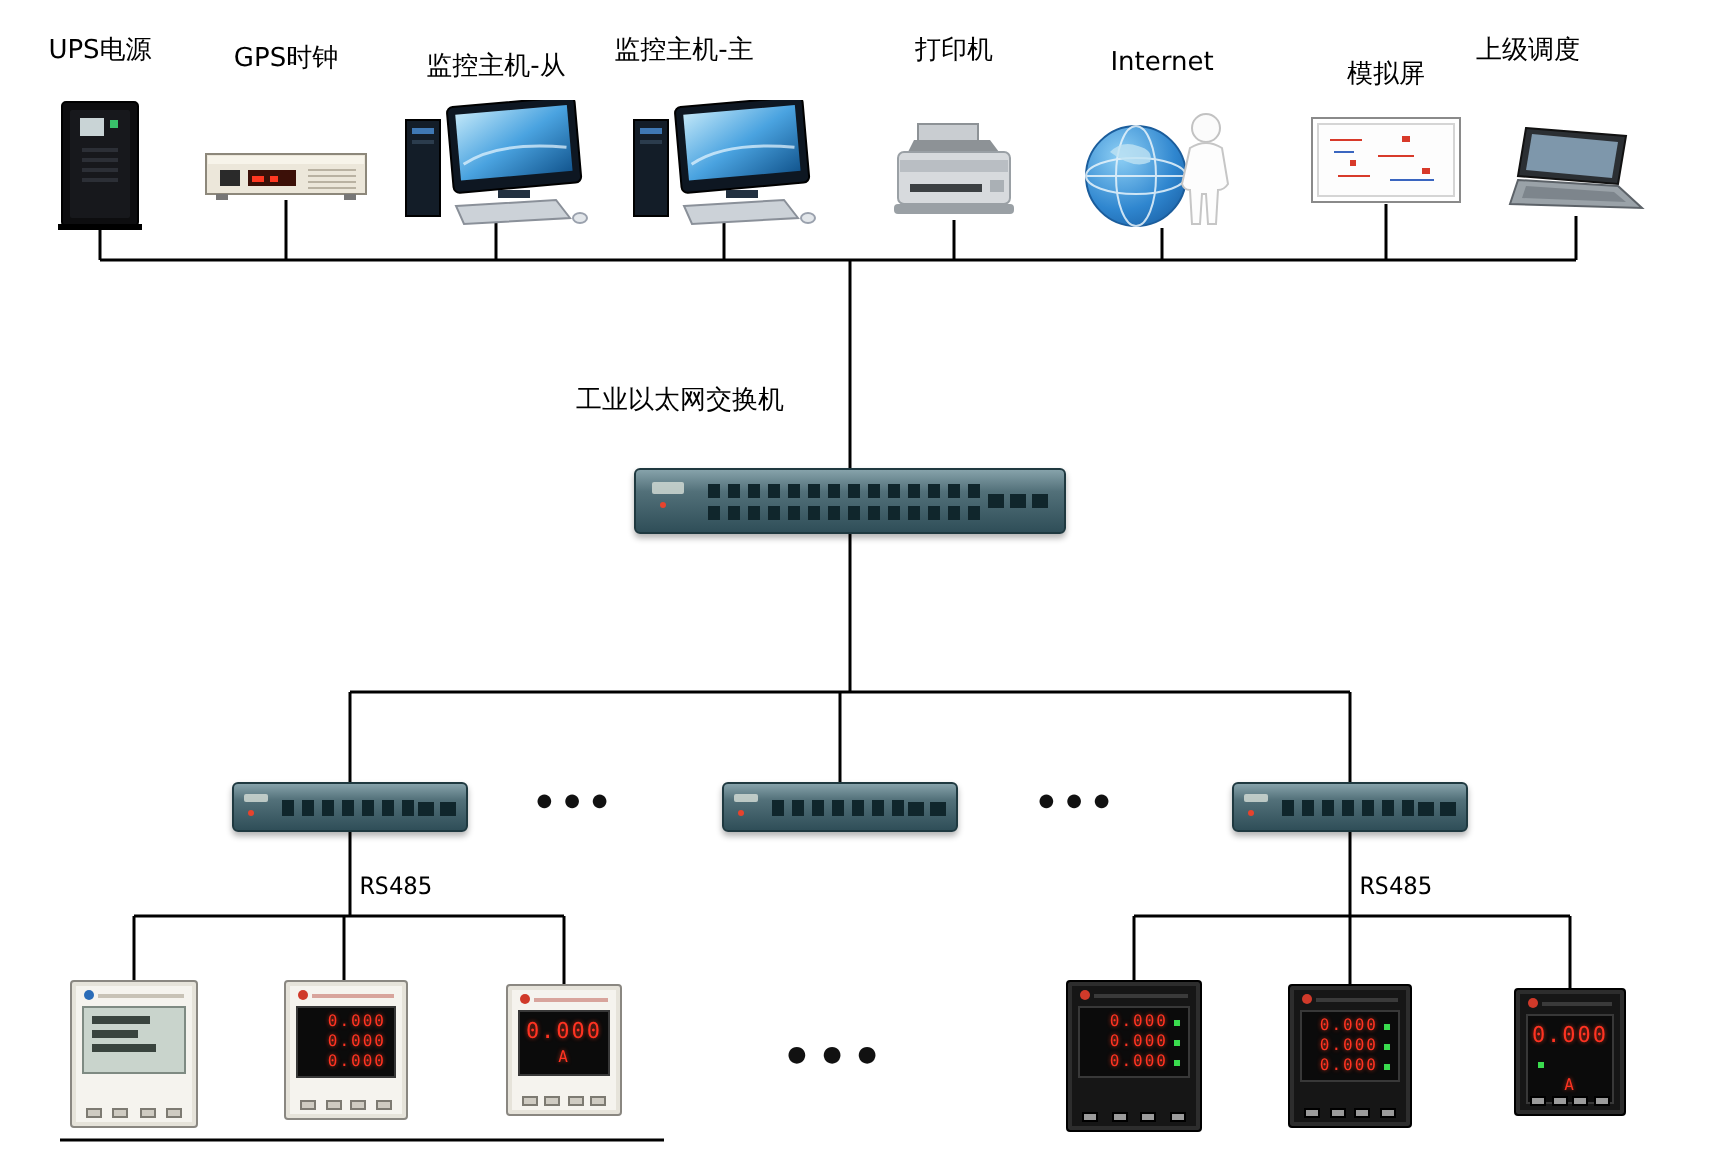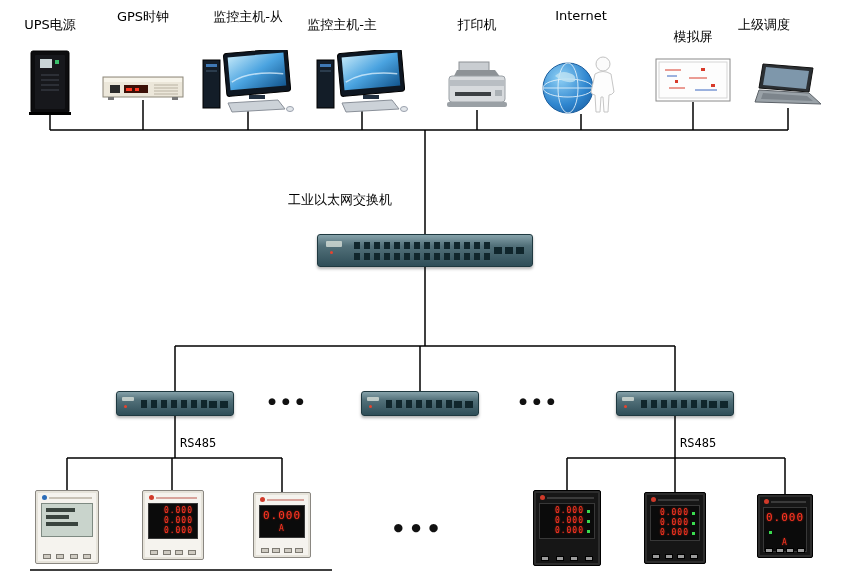--- a/index.html
+++ b/index.html
@@ -89,25 +89,25 @@
     <line x1="282" y1="458" x2="282" y2="494"></line>
     <line x1="675" y1="414" x2="675" y2="458"></line>
     <line x1="567" y1="458" x2="785" y2="458"></line>
     <line x1="567" y1="458" x2="567" y2="492"></line>
     <line x1="675" y1="458" x2="675" y2="494"></line>
     <line x1="785" y1="458" x2="785" y2="496"></line>
     <line x1="30" y1="570" x2="332" y2="570"></line>
   </svg>
 
   <div class="dev-label" style="left:50px;top:16px">UPS电源</div>
-  <div class="dev-label" style="left:143px;top:8px">GPS时钟</div>
-  <div class="dev-label" style="left:248px;top:8px">监控主机-从</div>
+  <div class="dev-label" style="left:143px;top:20px">GPS时钟</div>
+  <div class="dev-label" style="left:248px;top:24px">监控主机-从</div>
   <div class="dev-label" style="left:342px;top:16px">监控主机-主</div>
   <div class="dev-label" style="left:477px;top:16px">打印机</div>
-  <div class="dev-label" style="left:581px;top:8px">Internet</div>
+  <div class="dev-label" style="left:581px;top:24px">Internet</div>
   <div class="dev-label" style="left:693px;top:28px">模拟屏</div>
   <div class="dev-label" style="left:764px;top:16px">上级调度</div>
 
   <div class="dev" style="left:28px;top:50px">
     <svg width="44" height="66" viewBox="0 0 44 66">
       <rect x="3" y="1" width="38" height="62" rx="2" fill="#0d0d0f" stroke="#000"></rect>
       <rect x="7" y="5" width="30" height="54" rx="1" fill="#17181c"></rect>
       <rect x="12" y="9" width="12" height="9" fill="#c9d4d6"></rect>
       <rect x="27" y="10" width="4" height="4" fill="#39c06a"></rect>
       <rect x="13" y="24" width="18" height="2" fill="#2c2f36"></rect>

